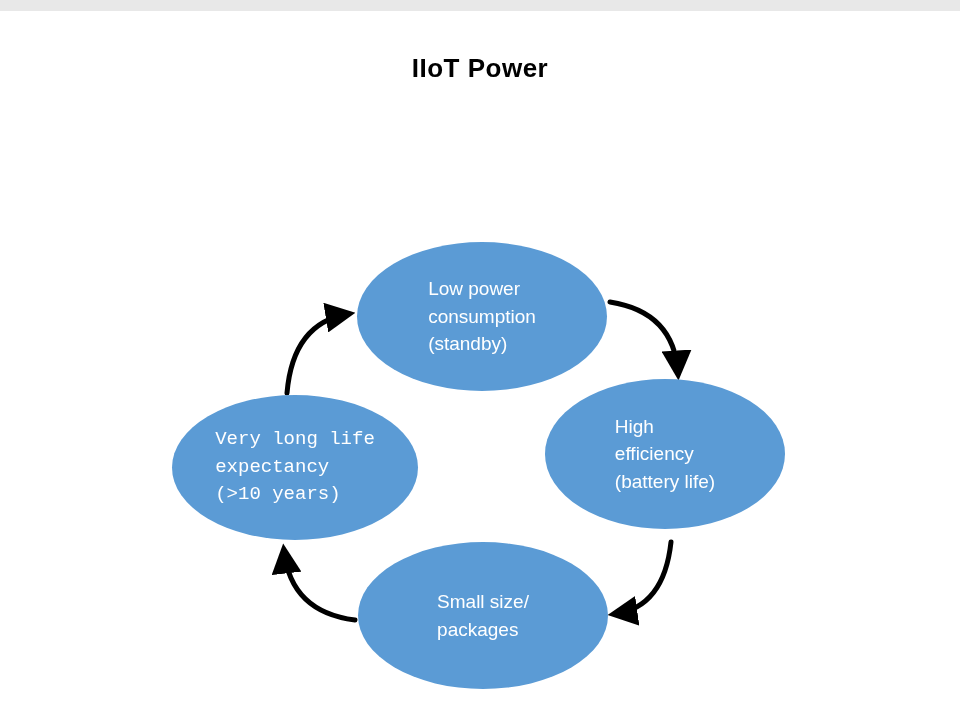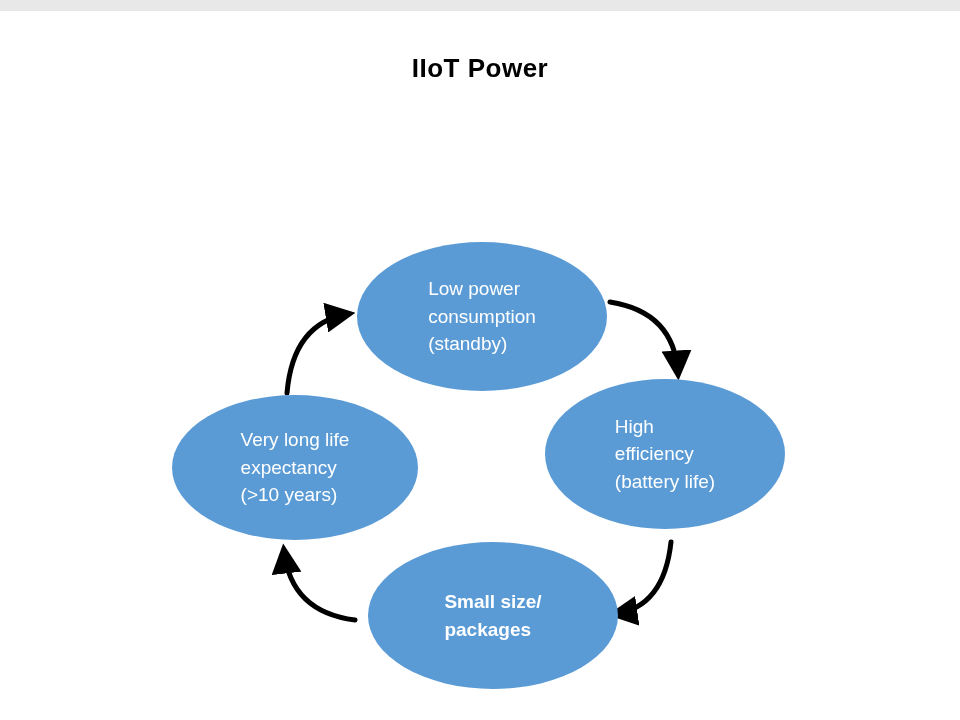--- a/index.html
+++ b/index.html
@@ -63,22 +63,22 @@
     justify-content: center;
   }
   .node .node-label {
     color: var(--node-text, #ffffff);
     font-size: 19px;
     line-height: 1.45;
     white-space: pre-line;
   }
   .node-top    { left: 357px; top: 231px; width: 250px; height: 149px; }
   .node-right  { left: 545px; top: 368px; width: 240px; height: 150px; }
-  .node-bottom { left: 368px; top: 531px; width: 250px; height: 147px; font-weight: bold; }
-  .node-left   { left: 172px; top: 384px; width: 246px; height: 145px; }
+  .node-bottom { left: 358px; top: 531px; width: 250px; height: 147px; }
+  .node-left   { left: 172px; top: 384px; width: 246px; height: 145px; font-family: Liberation Mono, monospace; }
 </style>
 </head>
 <body>
 
 <div class="slide">
 
   <div class="slide-title">IIoT Power</div>
 
 
   <svg class="arrow-layer" viewBox="0 0 960 720">

